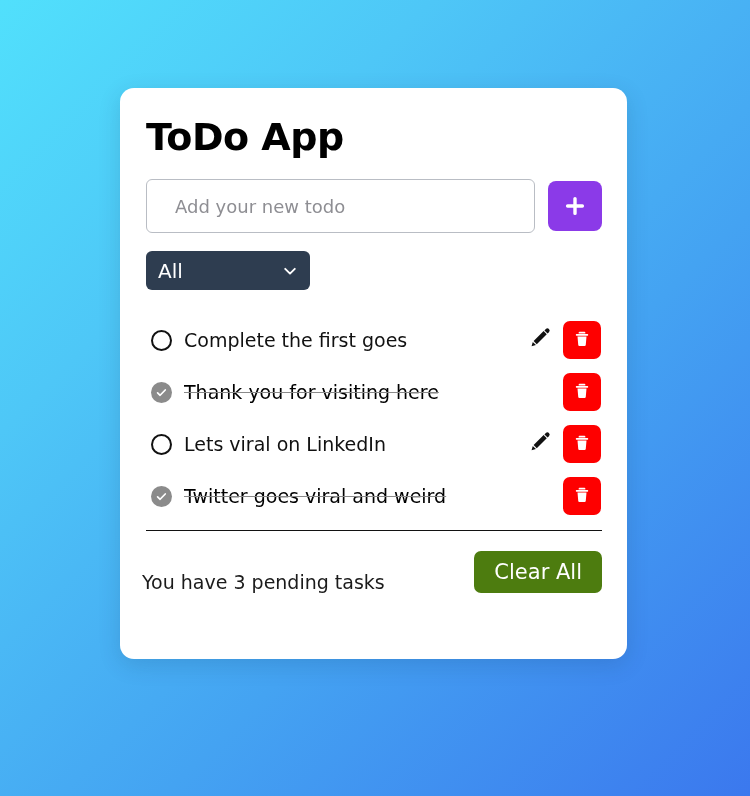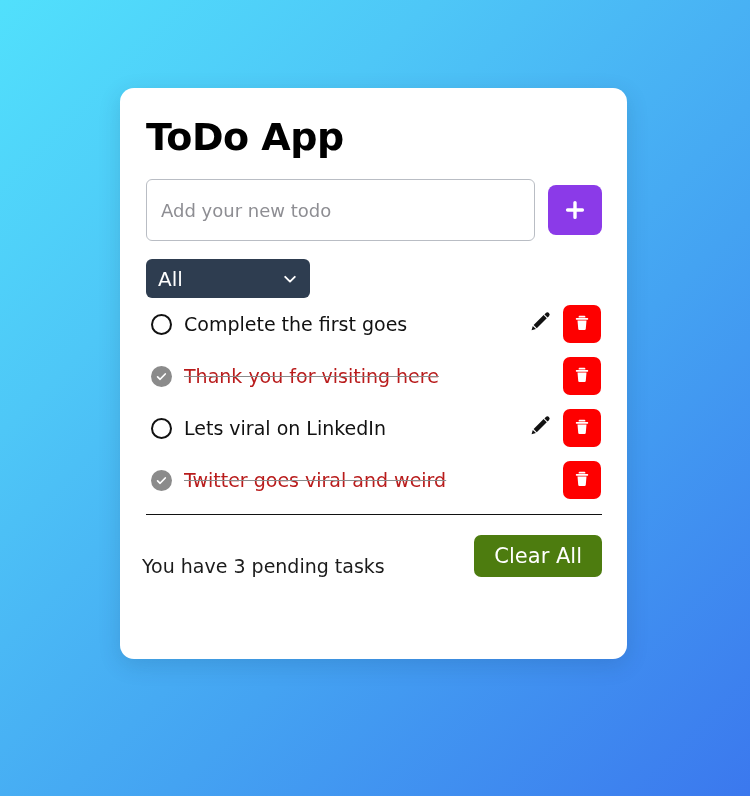--- a/index.html
+++ b/index.html
@@ -49,25 +49,25 @@
 
   
   .input-row {
     display: flex;
     align-items: center;
     gap: 13px;
     margin-bottom: 18px;
   }
   .todo-input {
     flex: 1;
-    height: 62px;
+    height: 54px;
     box-sizing: border-box;
     border: 1px solid #b9bdc4;
     border-radius: 6px;
-    padding: 0 14px;
+    padding: 0 28px;
     font-size: 18px;
     color: #333;
     font-family: "DejaVu Sans", sans-serif;
     outline: none;
     background: #fff;
   }
   .todo-input::placeholder {
     color: #8e8e93;
     font-size: 18px;
   }
@@ -94,21 +94,21 @@
     border: none;
     border-radius: 6px;
     font-size: 20px;
     font-family: "DejaVu Sans", sans-serif;
     padding: 0 12px;
     box-sizing: border-box;
     cursor: pointer;
     display: flex;
     align-items: center;
     justify-content: space-between;
-    margin-bottom: 0;
+    margin-bottom: 24px;
   }
   .filter-select .chev { display: flex; align-items: center; }
 
   
   .todo-list {
     list-style: none;
     margin: 0;
     padding: 0;
   }
   .todo-item {
@@ -141,21 +141,21 @@
   .todo-text {
     flex: 1;
     font-size: 19px;
     color: #111111;
     margin-left: 12px;
     font-family: "DejaVu Sans", sans-serif;
     white-space: nowrap;
     overflow: hidden;
   }
   .todo-item.completed .todo-text {
-    color: #b91c1c;
+    color: #000000;
     text-decoration: line-through;
     text-decoration-color: #8a8a8a;
   }
 
   .row-actions {
     display: flex;
     align-items: center;
     gap: 10px;
     flex: 0 0 auto;
   }

